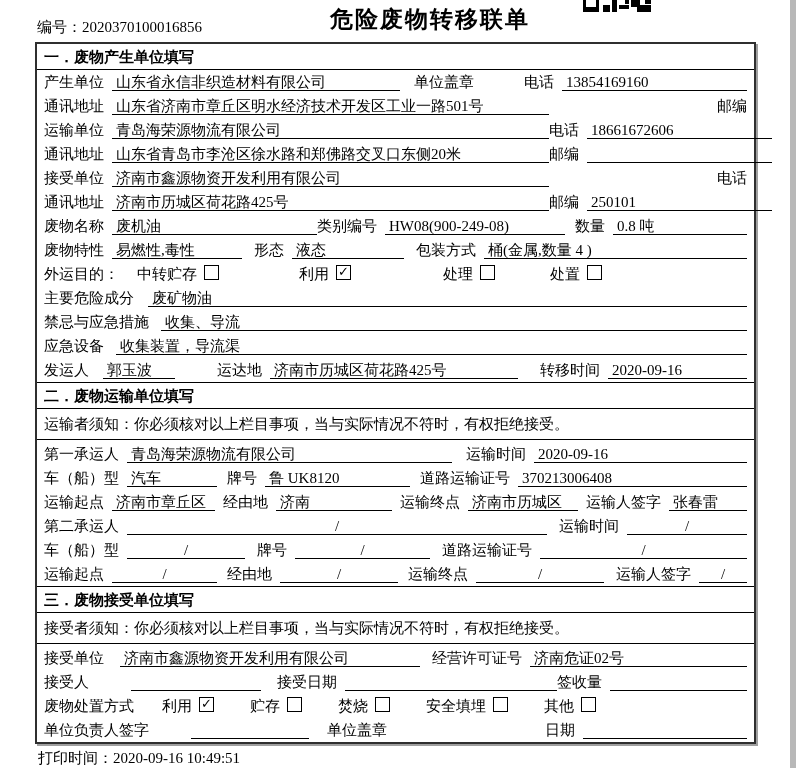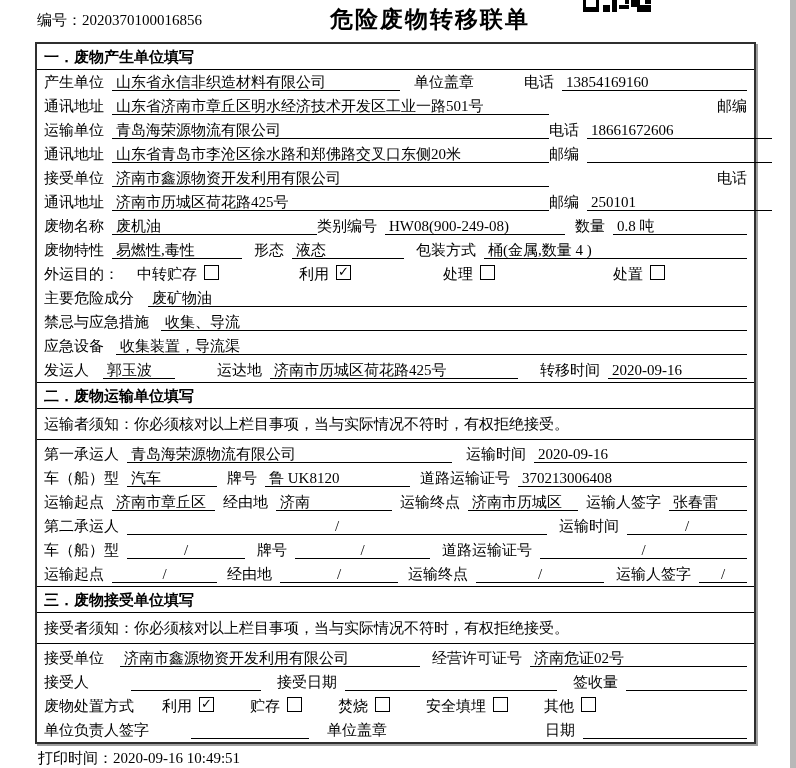--- a/index.html
+++ b/index.html
@@ -3,21 +3,21 @@
 <meta charset="utf-8">
 <style>
   html,body { margin:0; padding:0; }
   body {
     width:796px; height:768px; background:#ffffff; color:#000;
     font-family:"Liberation Serif","DejaVu Serif",serif;
     position:relative; overflow:hidden;
   }
   .edge-strip { position:absolute; top:0; right:0; width:6px; height:768px; background:#b8b8b8; }
 
-  .serial { position:absolute; left:37px; top:11px; font-size:15px; white-space:nowrap; }
+  .serial { position:absolute; left:37px; top:18px; font-size:15px; white-space:nowrap; }
   .doc-title {
     position:absolute; left:330px; top:4px; font-size:23px; font-weight:bold;
     font-family:"Liberation Sans","DejaVu Sans",sans-serif; letter-spacing:2px; white-space:nowrap;
   }
   .qr { position:absolute; left:583px; top:0; }
 
   .form-table {
     position:absolute; left:35px; top:42px; width:721px; box-sizing:border-box;
     border:2px solid #2f2f2f; background:#fff; box-shadow:2px 2px 0 #9f9f9f;
   }
@@ -145,21 +145,21 @@
         <span class="cb"></span>
       </span>
       <span class="opt" style="margin-left:80px">
         <span class="lbl">利用</span>
         <span class="cb checked"></span>
       </span>
       <span class="opt" style="margin-left:92px">
         <span class="lbl">处理</span>
         <span class="cb"></span>
       </span>
-      <span class="opt" style="margin-left:118px">
+      <span class="opt" style="margin-left:55px">
         <span class="lbl">处置</span>
         <span class="cb"></span>
       </span>
     </div>
 
     <div class="row">
       <span class="lbl">主要危险成分</span>
       <span class="fld fill" style="margin-left:14px">废矿物油</span>
     </div>
 
@@ -247,21 +247,21 @@
       <span class="fld" style="width:300px;margin-left:16px">济南市鑫源物资开发利用有限公司</span>
       <span class="lbl" style="margin-left:12px">经营许可证号</span>
       <span class="fld fill">济南危证02号</span>
     </div>
 
     <div class="row">
       <span class="lbl">接受人</span>
       <span class="fld" style="width:130px;margin-left:42px"></span>
       <span class="lbl" style="margin-left:16px">接受日期</span>
       <span class="fld" style="width:212px"></span>
-      <span class="lbl" style="margin-left:16px">签收量</span>
+      <span class="lbl" style="margin-left:0">签收量</span>
       <span class="fld fill"></span>
     </div>
 
     <div class="row">
       <span class="lbl">废物处置方式</span>
       <span class="opt" style="margin-left:28px">
         <span class="lbl">利用</span>
         <span class="cb checked"></span>
       </span>
       <span class="opt" style="margin-left:36px">

